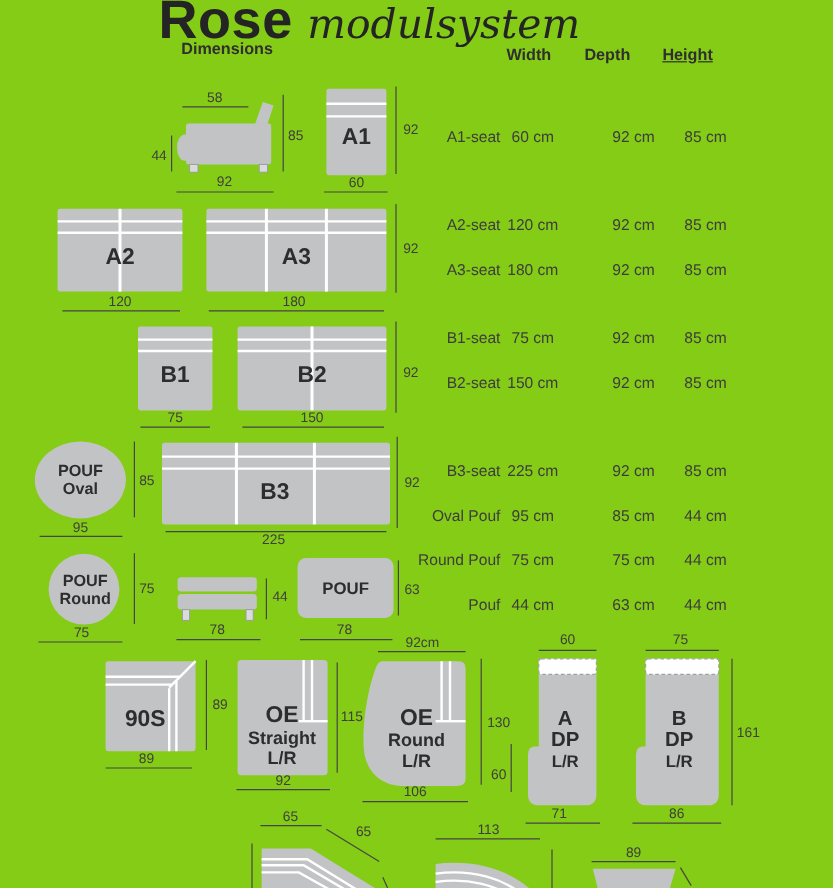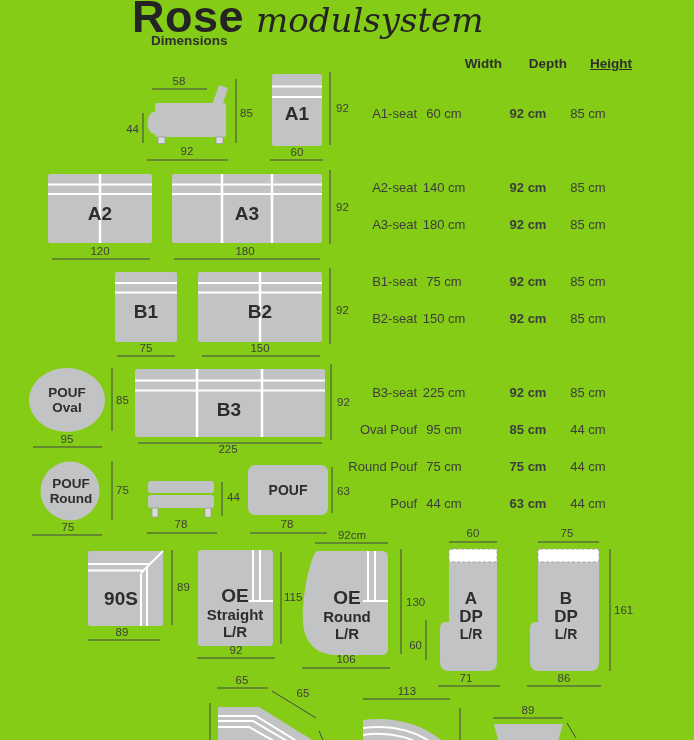--- a/index.html
+++ b/index.html
@@ -14,29 +14,29 @@
   }
   .page{position:absolute;left:0;top:0;width:694px;height:740px;overflow:hidden;background:#84cc16;}
 
   
   .title{position:absolute;left:132px;top:-6px;white-space:nowrap;line-height:1;}
   .title .brand{font-weight:bold;font-size:45px;color:#242424;letter-spacing:0.5px;}
   .title .suffix{font-family:"DejaVu Serif",serif;font-style:italic;font-size:34px;color:#242424;margin-left:12px;}
 
   
   .dims-label{position:absolute;left:151px;top:33px;font-weight:bold;font-size:13.5px;color:#2f2f2f;}
-  .col-head{position:absolute;top:56px;width:80px;text-align:right;font-weight:bold;font-size:13.5px;color:#2f2f2f;}
+  .col-head{position:absolute;top:38px;width:80px;text-align:left;font-weight:bold;font-size:13.5px;color:#2f2f2f;}
   .ch-width{left:422px;} .ch-depth{left:487px;} .ch-height{left:552px;text-decoration:underline;}
 
   
   .trow{position:absolute;height:16px;font-size:13px;color:#3d3d3d;}
   .trow span{position:absolute;top:0;}
   .tname{left:300px;width:117px;text-align:right;}
   .tw{left:404px;width:80px;text-align:center;}
-  .td{left:488px;width:80px;text-align:center;font-weight:bold;}
+  .td{left:488px;width:80px;text-align:center;}
   .th{left:548px;width:80px;text-align:center;}
 
   
   svg{position:absolute;left:0;top:0;}
   svg text{font-family:"Liberation Sans",sans-serif;}
   .dim{font-size:11.5px;fill:#3e3e3e;}
   .mlab{font-weight:bold;fill:#2d2d2d;}
   .s19{font-size:19px;} .s17{font-size:17px;} .s15{font-size:15px;}
   .s14{font-size:14px;} .s13{font-size:13.5px;}
   .dl{stroke:var(--dim-line);stroke-width:1;fill:none;}
@@ -61,21 +61,21 @@
   <div class="col-head ch-height">Height</div>
 
   <div class="trow" style="top:106px">
       <span class="tname">A1-seat</span>
       <span class="tw">60 cm</span>
       <span class="td">92 cm</span>
       <span class="th">85 cm</span>
     </div>
   <div class="trow" style="top:180px">
       <span class="tname">A2-seat</span>
-      <span class="tw">140 cm</span>
+      <span class="tw">120 cm</span>
       <span class="td">92 cm</span>
       <span class="th">85 cm</span>
     </div>
   <div class="trow" style="top:217px">
       <span class="tname">A3-seat</span>
       <span class="tw">180 cm</span>
       <span class="td">92 cm</span>
       <span class="th">85 cm</span>
     </div>
   <div class="trow" style="top:274px">

